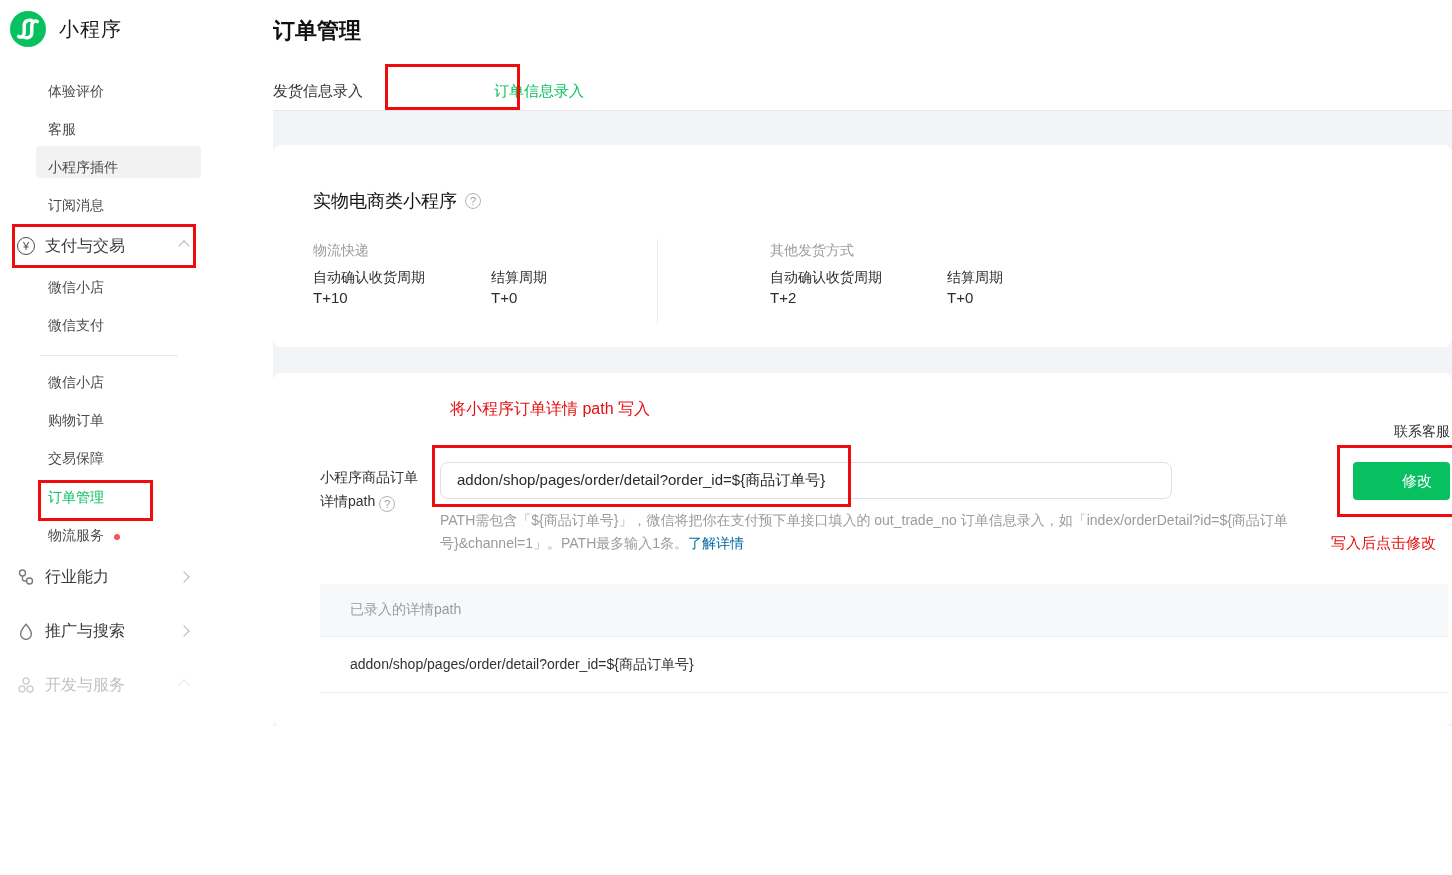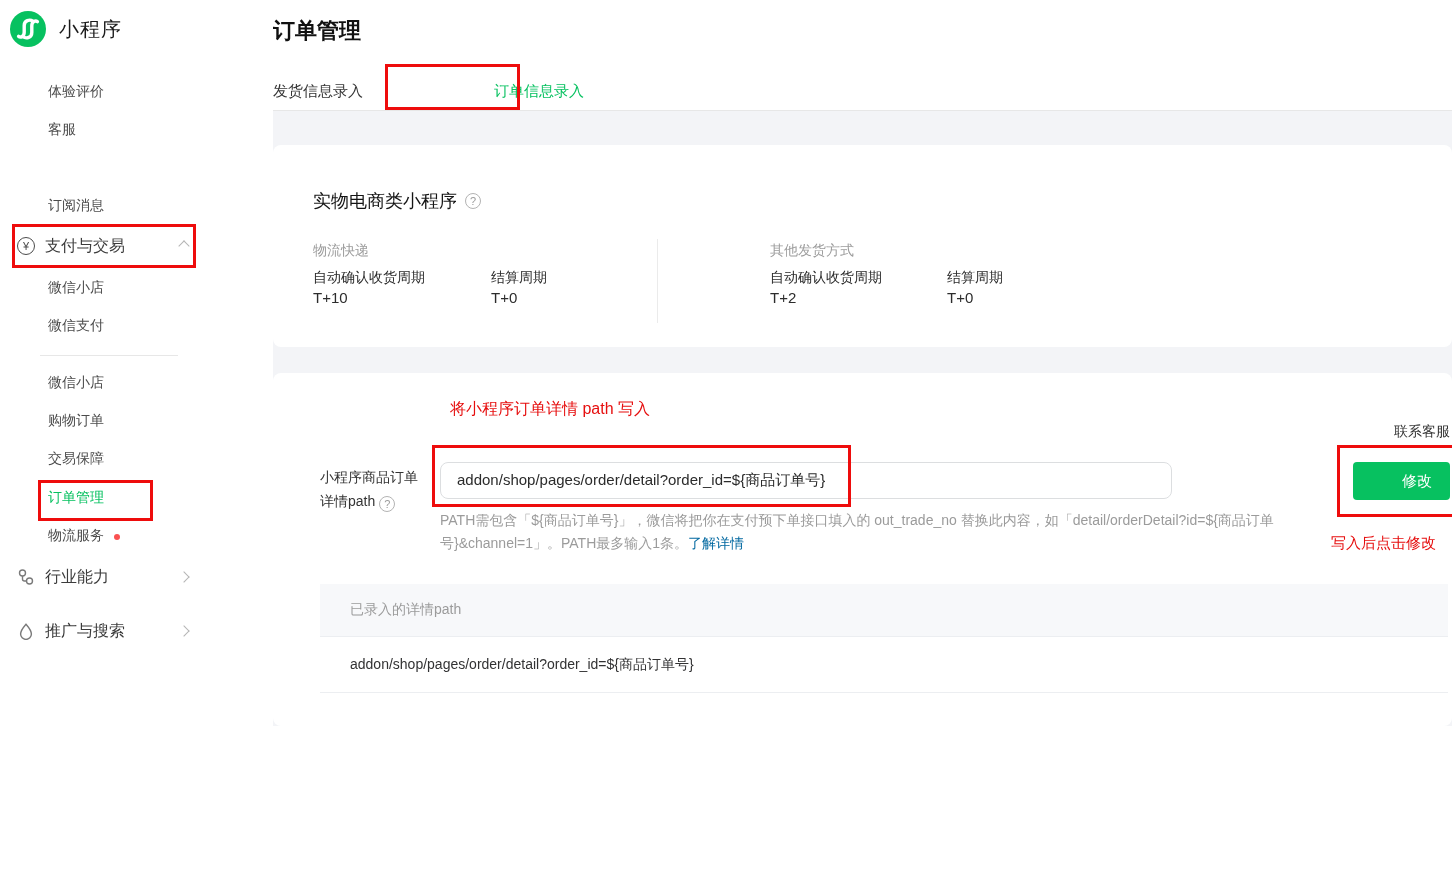--- a/index.html
+++ b/index.html
@@ -90,20 +90,24 @@
       </span>
       <span class="logo-title">小程序</span>
     </div>
 
     <div class="nav-item nav-sub" style="top:73px">
         <span>体验评价</span>
       </div>
     <div class="nav-item nav-sub" style="top:111px">
         <span>客服</span>
       </div>
+    <div class="nav-item nav-sub" style="top:149px">
+        <span class="hover-bg"></span>
+        <span>小程序插件</span>
+      </div>
     <div class="nav-item nav-sub" style="top:187px">
         <span>订阅消息</span>
       </div>
 
     <div class="nav-item nav-top" style="top:227px">
       <span class="nav-ic">
           <span class="yen-ic">¥</span>
         </span>
       <span>支付与交易</span>
       <span class="chev chev-up chev-pos"></span>
@@ -150,20 +154,31 @@
     <div class="nav-item nav-top" style="top:612px">
       <span class="nav-ic">
         <svg class="icon" width="18" height="18" viewBox="0 0 18 18" fill="none" stroke="#7a7a7a" stroke-width="1.4">
           <path d="M9 2.2 C9 2.2 3.6 8.4 3.6 12 a5.4 5.4 0 0 0 10.8 0 C14.4 8.4 9 2.2 9 2.2 Z"></path>
         </svg>
       </span>
       <span>推广与搜索</span>
       <span class="chev chev-right chev-pos"></span>
     </div>
 
+    <div class="nav-item nav-top faded" style="top:666px">
+      <span class="nav-ic">
+        <svg class="icon" width="18" height="18" viewBox="0 0 18 18" fill="none" stroke="#6b6b6b" stroke-width="1.4">
+          <circle cx="9" cy="5" r="3"></circle>
+            <circle cx="5" cy="13" r="3"></circle>
+            <circle cx="13" cy="13" r="3"></circle>
+        </svg>
+      </span>
+      <span>开发与服务</span>
+      <span class="chev chev-up chev-pos"></span>
+    </div>
   </div>
 
   <div class="main-title">订单管理</div>
   <div class="tabs">
     <span class="tab">发货信息录入</span>
     <span class="tab active">订单信息录入</span>
   </div>
   <div class="hdr-divider"></div>
   <div class="content-bg"></div>
 
@@ -193,21 +208,21 @@
     <div class="contact">联系客服</div>
 
     <div class="fld-label">
       <span>小程序商品订单</span><br>
       <span>详情path</span><span class="qmark q-inline">?</span>
     </div>
 
     <input class="path-input" type="text" value="addon/shop/pages/order/detail?order_id=${商品订单号}" style="">
 
     <div class="help">
-      <span>PATH需包含「${商品订单号}」，微信将把你在支付预下单接口填入的 out_trade_no 替换此内容，如「detail/orderDetail?id=${商品订单</span><br>
+      <span>PATH需包含「${商品订单号}」，微信将把你在支付预下单接口填入的 out_trade_no 订单信息录入，如「index/orderDetail?id=${商品订单</span><br>
       <span>号}&amp;channel=1」。PATH最多输入1条。</span><a>了解详情</a>
     </div>
 
     <button class="modify-btn">修改</button>
     <div class="caption-red">写入后点击修改</div>
 
     <div class="path-table">
       <div class="pt-head">已录入的详情path</div>
       <div class="pt-row">addon/shop/pages/order/detail?order_id=${商品订单号}</div>
     </div>

